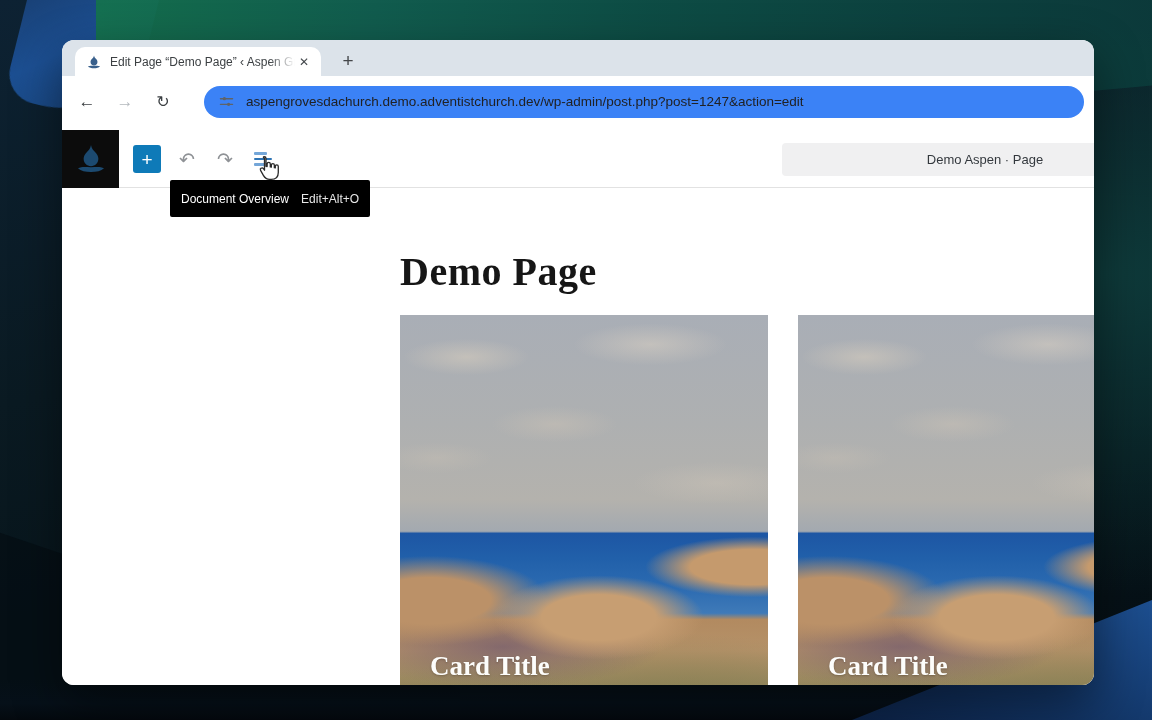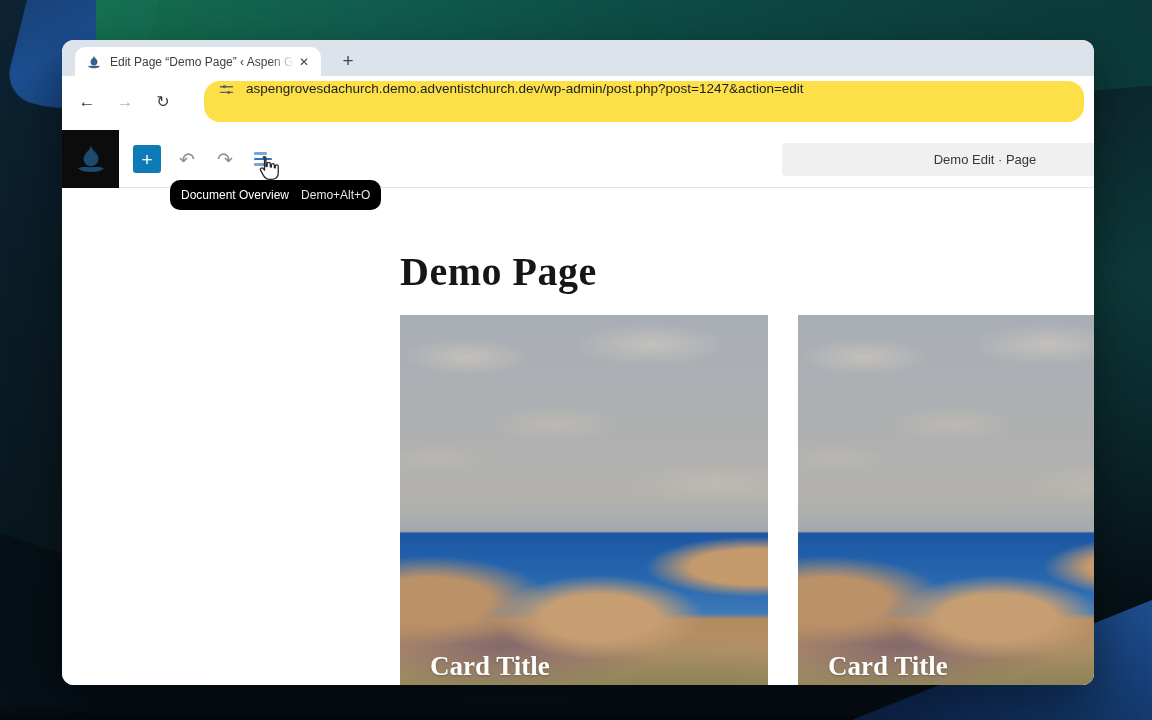--- a/index.html
+++ b/index.html
@@ -69,22 +69,22 @@
   .toolbar {
     position:absolute; top:36px; left:0; right:0; height:51px; background:#fff;
     display:flex; align-items:center; padding-left:10px;
   }
   .nav-btn { width:30px; height:30px; display:flex; align-items:center; justify-content:center;
              font-size:17px; margin-right:8px; border-radius:50%; }
   .nav-back   { color:#3c4043; }
   .nav-fwd    { color:#b3b8bd; }
   .nav-reload { color:#3c4043; font-size:16px; }
   .omnibox {
-    flex:1 1 auto; height:41px; margin:0 10px 0 18px; border-radius:16px;
-    background:#fde047; display:flex; padding:0 14px;
+    flex:1 1 auto; height:32px; margin:0 10px 0 18px; border-radius:16px;
+    background:#3b82f6; display:flex; align-items:center; padding:0 14px;
   }
   .siteinfo-icon { width:17px; height:17px; flex:0 0 17px; margin-right:11px; }
   .url-text { font-size:13.5px; color:#202124; white-space:nowrap; overflow:hidden; }
 
   
   .editor-header {
     position:absolute; top:90px; left:0; right:0; height:58px; background:#fff;
     border-bottom:1px solid #e2e2e2;
   }
   .logo-square {
@@ -116,22 +116,22 @@
 
   .doc-pill {
     position:absolute; left:720px; top:13px; width:406px; height:33px;
     background:#f0f0f1; border-radius:4px;
     display:flex; align-items:center; justify-content:center;
     font-size:13px; color:#33383d;
   }
 
   
   .tooltip {
-    position:absolute; left:108px; top:140px; height:30px; z-index:40;
-    background:#000; border-radius:10px; display:flex; align-items:center;
+    position:absolute; left:108px; top:140px; height:37px; z-index:40;
+    background:#000; border-radius:2px; display:flex; align-items:center;
     padding:0 11px; white-space:nowrap;
   }
   .tooltip-label { font-size:12px; color:#fff; }
   .tooltip-shortcut { font-size:12px; color:#e8e8e8; margin-left:12px; }
 
   
   .cursor { position:absolute; left:192px; top:112px; width:30px; height:32px; z-index:50; }
 
   
   .canvas { position:absolute; top:149px; left:0; right:0; bottom:0; background:#fff; }
@@ -229,27 +229,27 @@
     </div>
     <button class="inserter-btn">+</button>
     <button class="hist-btn undo-btn">↶</button>
     <button class="hist-btn redo-btn">↷</button>
     <button class="listview-btn">
       <span class="lv-bar lv-1"></span>
       <span class="lv-bar lv-2"></span>
       <span class="lv-bar lv-3"></span>
     </button>
     <div class="doc-pill">
-      <span>Demo Edit · Page</span>
+      <span>Demo Aspen · Page</span>
     </div>
   </div>
 
   <div class="tooltip">
     <span class="tooltip-label">Document Overview</span>
-    <span class="tooltip-shortcut">Demo+Alt+O</span>
+    <span class="tooltip-shortcut">Edit+Alt+O</span>
   </div>
 
   <svg class="cursor" viewBox="0 0 32 32">
     <path d="M11 4c1 0 1.8.8 1.8 1.8v8.4l1.2.2v-2.7c0-1 .8-1.7 1.7-1.7s1.7.7 1.7 1.7v3.1l1.1.2v-2.1c0-.9.7-1.6 1.6-1.6s1.6.7 1.6 1.6v2.7l1 .2v-1.5c0-.9.7-1.6 1.6-1.6s1.6.7 1.6 1.6v6.4c0 4.6-3 7.4-7.6 7.4h-1.6c-3.2 0-5.2-1.7-6.7-4.3l-3-5.2c-.5-.9-.2-1.9.7-2.4.8-.5 1.8-.2 2.4.6l1.1 1.6V5.8C9.2 4.8 10 4 11 4z" fill="#ffffff" stroke="#2b2b2b" stroke-width="1.4" stroke-linejoin="round"></path>
   </svg>
 
   <div class="canvas">
     <h1 class="page-title">Demo Page</h1>
 
     <div class="card card-1">

